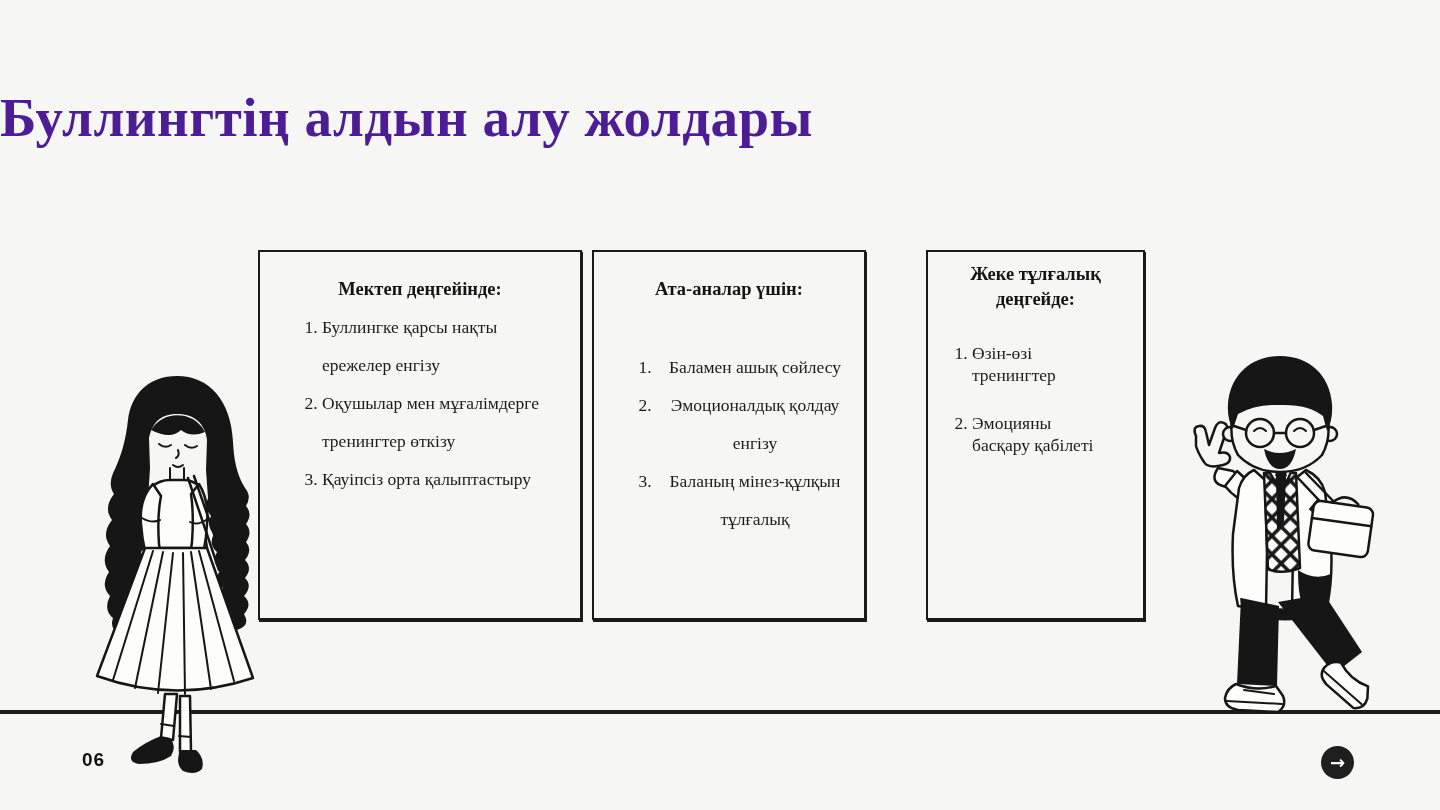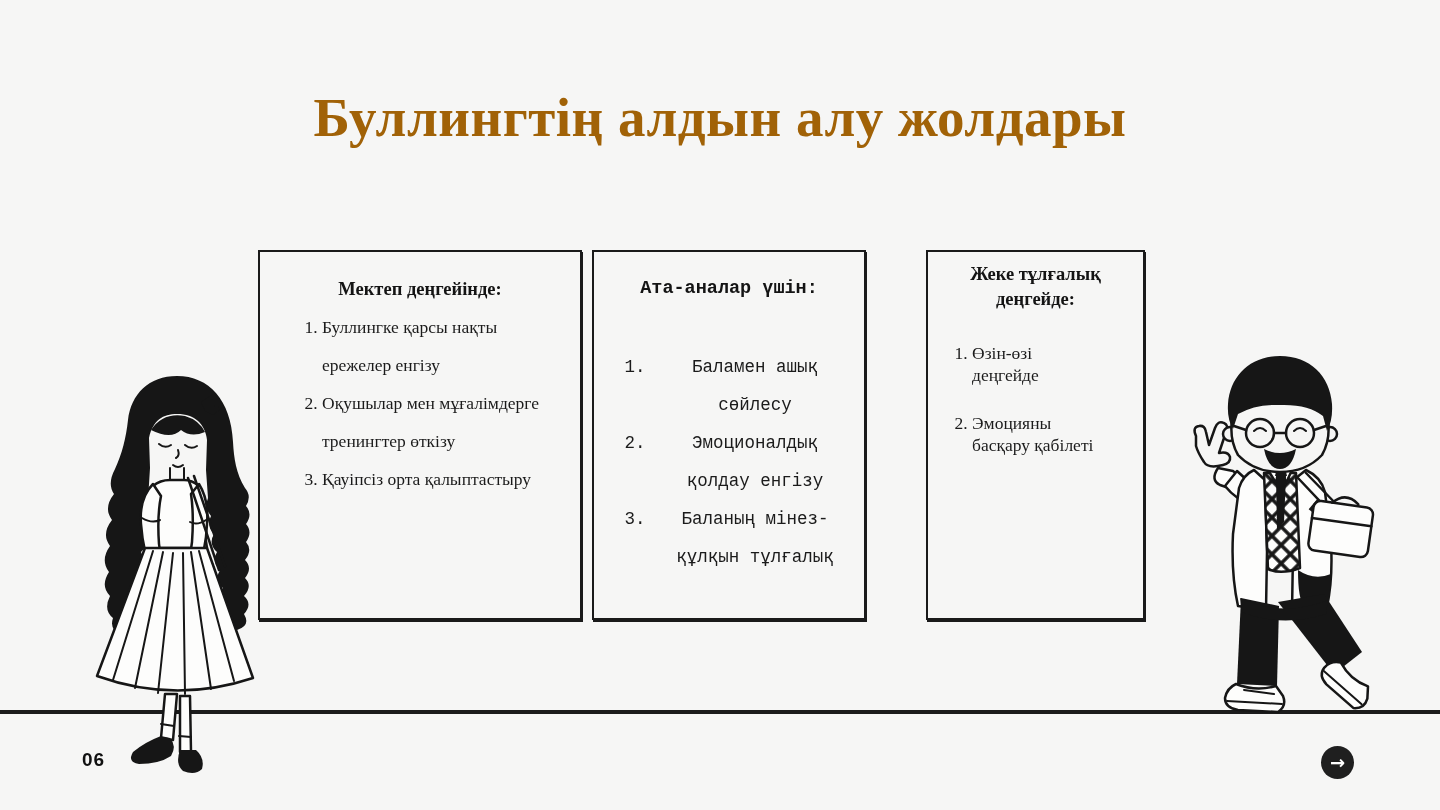--- a/index.html
+++ b/index.html
@@ -3,30 +3,30 @@
 <meta charset="utf-8">
 <style>
   html,body{margin:0;padding:0;background:#e9e9e8;}
   .slide{
     position:relative;width:1440px;height:810px;margin:0 auto;
     background:#f6f6f5;overflow:hidden;
     font-family:"Liberation Serif", serif;color:#161616;
   }
   .title{
     position:absolute;top:86px;left:0;width:100%;
-    text-align:center;margin:0;
-    font-size:55px;font-weight:700;letter-spacing:.5px;color:#a16207;
+    text-align:left;margin:0;
+    font-size:55px;font-weight:700;letter-spacing:.5px;color:#4c1d95;
   }
   .box{
     position:absolute;top:250px;height:370px;box-sizing:border-box;
     border:2px solid #1a1a1a;background:#f6f6f5;
     box-shadow:1px 2px 0 #1a1a1a;
   }
   .box1{left:258px;width:324px;}
-  .box2{left:592px;width:274px;font-family:Liberation Mono, monospace;}
+  .box2{left:592px;width:274px;}
   .box3{left:926px;width:219px;}
   .box h3{
     margin:26px 6px 0;text-align:center;
     font-size:18.5px;font-weight:700;line-height:1.2;color:#141414;
   }
   .box3 h3{margin:10px auto 0;max-width:172px;line-height:1.35;}
   .box ol{
     margin:8px 0 0;padding:0 10px 0 62px;
     font-size:17.5px;line-height:38px;color:#1b1b1b;
   }
@@ -77,21 +77,21 @@
     <ol>
         <li>Баламен ашық сөйлесу</li>
         <li>Эмоционалдық қолдау енгізу</li>
         <li>Баланың мінез-құлқын тұлғалық</li>
       </ol>
   </section>
 
   <section class="box box3">
     <h3>Жеке тұлғалық деңгейде:</h3>
     <ol>
-        <li>Өзін-өзі деңгейде</li>
+        <li>Өзін-өзі тренингтер</li>
         <li>Эмоцияны басқару қабілеті</li>
       </ol>
   </section>
 
   <div class="baseline"></div>
 
   <svg class="girl" width="180" height="405" viewBox="0 0 180 405" aria-hidden="true">
     <path class="bk" d="M92,4 C64,4 46,22 43,48 C41,66 37,82 30,97 Q22,112 29,122 Q18,136 27,148
       Q16,162 25,174 Q15,188 24,200 Q15,214 25,224 Q18,238 28,246 Q24,258 36,262
       L44,252 Q52,244 47,235 Q55,226 49,216 Q58,208 52,198 Q61,190 56,180 Q64,172 59,162

